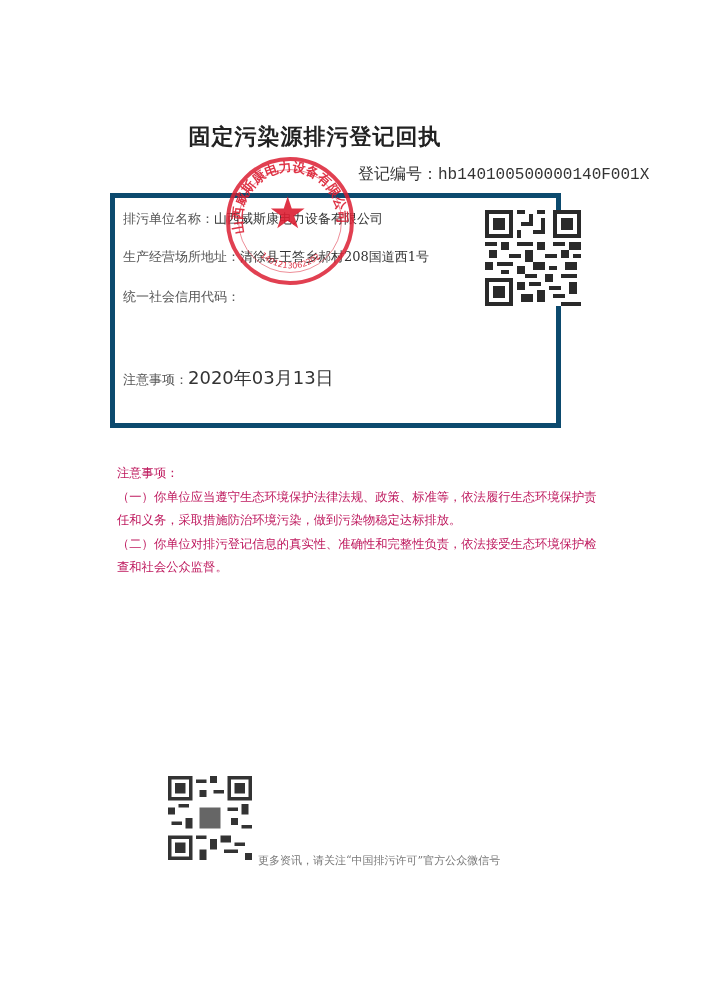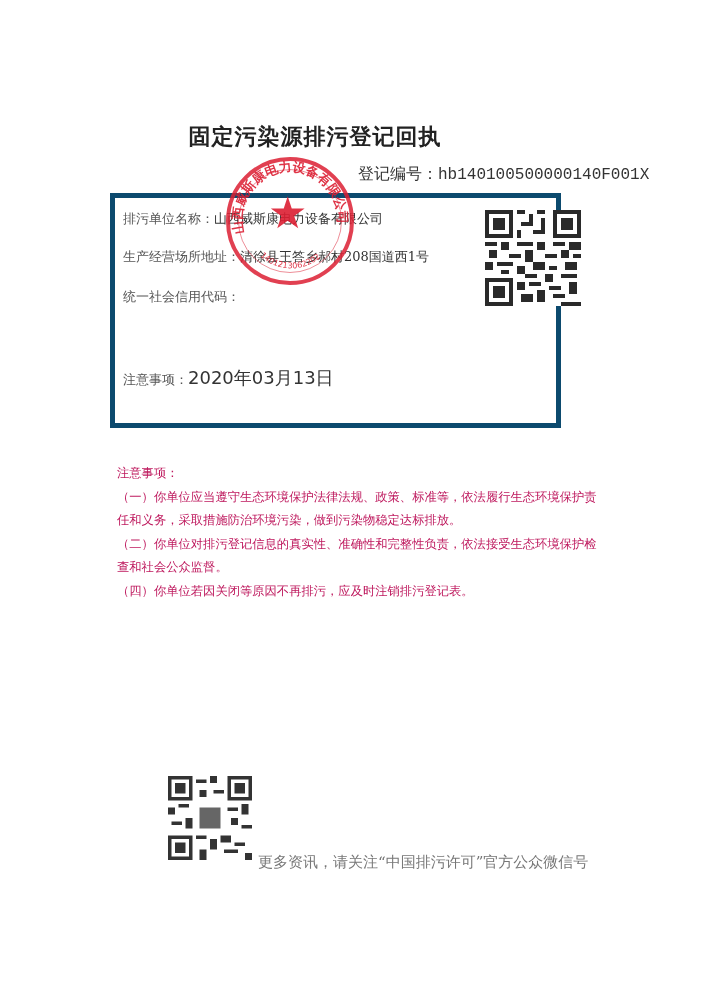--- a/index.html
+++ b/index.html
@@ -30,21 +30,21 @@
     .qr { position:absolute; background:#fff; }
     .stamp {
       position:absolute; left:226px; top:157px; width:128px; height:128px; border-radius:50%;
       border:4px solid rgba(220,30,50,0.85); box-sizing:border-box; pointer-events:none;
     }
     .stamp .inner { position:absolute; left:8px; top:8px; right:8px; bottom:8px; border-radius:50%; border:1px solid rgba(220,30,50,0.5); }
     .stamp .star { position:absolute; left:38px; top:30px; font-size:44px; color:rgba(220,30,50,0.9); line-height:1; }
     .stamp .arc { position:absolute; left:0; top:0; width:120px; height:120px; }
     .notes { position:absolute; left:117px; top:462px; width:480px; font-size:12.3px; color:#be185d; line-height:23.5px; }
     .notes p { margin:0; }
-    .footer { position:absolute; left:258px; top:853px; font-size:15px; color:#777; }
+    .footer { position:absolute; left:258px; top:853px; font-size:11px; color:#777; }
   </style>
 </head>
 <body>
 
 <div class="title">固定污染源排污登记回执</div>
 <div class="regno">
   <span>登记编号：</span><span>hb140100500000140F001X</span>
 </div>
 
 <div class="box">
@@ -128,21 +128,20 @@
     <text font-size="8" fill="rgba(220,30,50,0.9)" font-family="DejaVu Sans, sans-serif">
       <textPath href="#arcBot">1401213062202</textPath>
     </text>
   </svg>
 </div>
 
 <div class="notes">
   <p>注意事项：</p>
   <p>（一）你单位应当遵守生态环境保护法律法规、政策、标准等，依法履行生态环境保护责任和义务，采取措施防治环境污染，做到污染物稳定达标排放。</p>
   <p>（二）你单位对排污登记信息的真实性、准确性和完整性负责，依法接受生态环境保护检查和社会公众监督。</p>
-  <p>（四）你单位若因关闭等原因不再排污，应及时注销排污登记表。</p>
 </div>
 
 <svg class="qr" style="left:168px; top:776px;" width="84" height="84" viewBox="0 0 24 24">
   <rect x="0" y="0" width="24" height="24" fill="#fff"></rect>
   <g fill="#333">
     <rect x="0" y="0" width="7" height="7"></rect>
       <rect x="1" y="1" width="5" height="5" fill="#fff"></rect>
       <rect x="2" y="2" width="3" height="3"></rect>
     <rect x="17" y="0" width="7" height="7"></rect>
       <rect x="18" y="1" width="5" height="5" fill="#fff"></rect>

